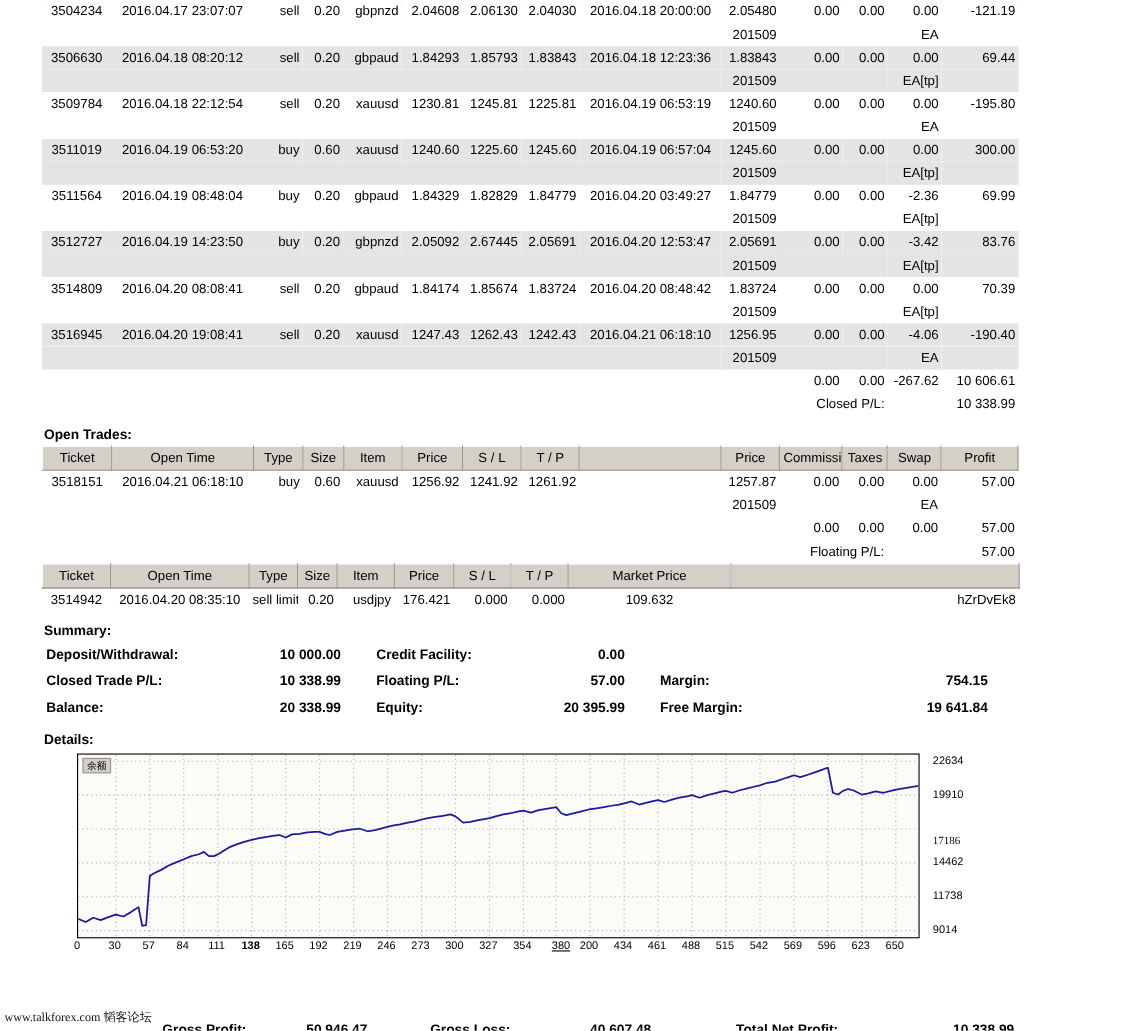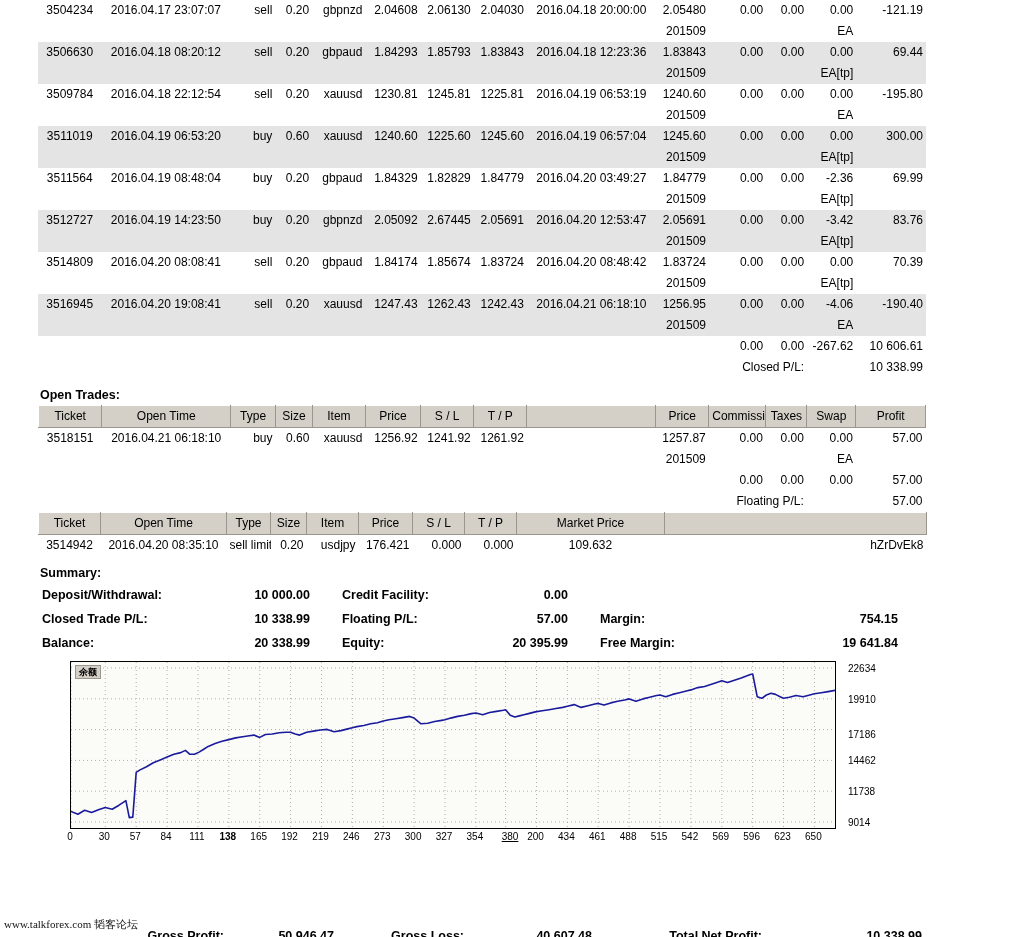--- a/index.html
+++ b/index.html
@@ -114,21 +114,20 @@
   }
   .chart-plot {
     position: absolute;
     left: 0; top: 0;
     width: 766px;
     height: 168px;
     border: 1px solid #000000;
     background: #fbfcf7;
     box-sizing: border-box;
     overflow: hidden;
-    font-weight: bold;
   }
   .legend-box {
     position: absolute;
     left: 4px; top: 3px;
     background: #d4d0c8;
     border: 1px solid #9a968e;
     font-size: 9px;
     padding: 0 3px;
     line-height: 12px;
     color: #000;
@@ -567,20 +566,21 @@
           <td class="sum-label">Balance:</td>
           <td class="sum-value">20 338.99</td>
           <td class="sum-label">Equity:</td>
           <td class="sum-value">20 395.99</td>
           <td class="sum-label">Free Margin:</td>
           <td class="sum-value">19 641.84</td>
         </tr>
       </tbody>
   </table>
 
+  <div class="section-title">Details:</div>
   <div class="chart-wrap">
     <div class="chart-plot">
       <svg id="chart-svg" width="764" height="166" viewBox="0 0 764 166" preserveAspectRatio="none">
           <line x1="0" x2="0" y1="0" y2="166" stroke="#b9a8a8" stroke-width="1" stroke-dasharray="1,3"></line>
           <line x1="34.31137724550898" x2="34.31137724550898" y1="0" y2="166" stroke="#b9a8a8" stroke-width="1" stroke-dasharray="1,3"></line>
           <line x1="65.19161676646706" x2="65.19161676646706" y1="0" y2="166" stroke="#b9a8a8" stroke-width="1" stroke-dasharray="1,3"></line>
           <line x1="96.07185628742515" x2="96.07185628742515" y1="0" y2="166" stroke="#b9a8a8" stroke-width="1" stroke-dasharray="1,3"></line>
           <line x1="126.95209580838323" x2="126.95209580838323" y1="0" y2="166" stroke="#b9a8a8" stroke-width="1" stroke-dasharray="1,3"></line>
           <line x1="157.8323353293413" x2="157.8323353293413" y1="0" y2="166" stroke="#b9a8a8" stroke-width="1" stroke-dasharray="1,3"></line>
           <line x1="188.7125748502994" x2="188.7125748502994" y1="0" y2="166" stroke="#b9a8a8" stroke-width="1" stroke-dasharray="1,3"></line>
@@ -609,21 +609,21 @@
           <line x1="0" x2="764" y1="36.8" y2="36.8" stroke="#b9a8a8" stroke-width="1" stroke-dasharray="1,3"></line>
           <line x1="0" x2="764" y1="6" y2="6" stroke="#b9a8a8" stroke-width="1" stroke-dasharray="1,3"></line>
           <polyline points="0.0,149.4 6.9,152.2 13.7,148.3 20.6,150.5 27.4,147.7 34.3,145.5 41.2,147.2 48.0,143.2 51.5,140.9 54.9,138.7 58.3,155.6 61.8,155.1 65.2,110.4 68.6,108.1 75.5,104.8 82.3,100.8 89.2,98.0 96.1,95.1 102.9,92.3 109.8,90.6 114.4,88.4 118.9,92.3 123.5,92.3 128.1,90.1 132.7,87.2 137.2,84.4 144.1,81.6 151.0,79.3 157.8,77.6 164.7,75.9 171.6,74.8 178.4,73.7 183.0,73.1 188.7,75.4 194.4,72.5 201.3,72.0 208.2,70.8 215.0,70.3 219.6,70.3 224.2,72.0 228.7,73.1 235.6,70.3 242.5,69.1 249.3,68.0 256.2,67.4 263.1,69.7 269.9,68.6 276.8,66.9 281.4,65.7 285.9,64.6 292.8,63.5 299.7,61.8 306.5,60.7 312.2,59.0 318.0,57.8 324.8,56.7 331.7,55.6 338.5,54.4 343.1,56.1 350.0,61.8 356.8,61.2 363.7,59.5 370.6,58.4 374.0,57.8 379.7,56.1 386.6,54.4 393.4,53.3 400.3,51.6 404.9,51.0 411.7,52.7 418.6,50.5 425.5,49.4 432.3,48.2 434.6,47.7 439.2,53.3 443.8,55.0 448.3,53.9 452.9,52.7 457.5,51.6 464.3,49.9 471.2,48.8 478.1,47.7 484.9,46.5 491.8,45.4 496.4,44.3 503.2,42.6 510.1,45.4 517.0,43.7 523.8,42.0 527.3,41.4 533.0,43.1 539.8,40.9 546.7,39.2 553.6,38.0 558.1,36.9 565.0,39.2 571.9,36.9 578.7,35.2 585.6,33.5 589.0,33.0 594.7,34.7 601.6,32.4 608.5,30.7 615.3,29.0 619.9,27.9 626.8,25.6 633.6,24.5 640.5,22.2 647.3,20.0 650.8,18.8 656.5,20.5 663.4,18.3 670.2,16.0 674.8,14.3 679.4,12.6 681.7,12.0 686.2,34.7 690.8,36.3 695.4,33.0 700.0,31.3 704.5,32.4 709.1,34.7 712.5,36.3 718.3,35.2 725.1,33.5 732.0,34.7 738.8,33.0 743.4,31.8 750.3,30.7 757.1,29.6 764.0,28.4" fill="none" stroke="#1a1a9c" stroke-width="1.6" stroke-linejoin="round"></polyline>
         </svg>
       <div class="legend-box">余额</div>
     </div>
     <div class="y-labels" id="y-labels">
         <span style="top: 161px;">9014</span>
         <span style="top: 130.2px;">11738</span>
         <span style="top: 99.4px;">14462</span>
-        <span style="top: 73px;">17186</span>
+        <span style="top: 80px; font-family: Liberation Serif, serif;">17186</span>
         <span style="top: 37.8px;">19910</span>
         <span style="top: 7px;">22634</span>
       </div>
     <div class="x-labels" id="x-labels">
         <span style="left: 0px;">0</span>
         <span style="left: 34.3114px;">30</span>
         <span style="left: 65.1916px;">57</span>
         <span style="left: 96.0719px;">84</span>
         <span style="left: 126.952px;">111</span>
         <span style="left: 157.832px; font-weight: bold;">138</span>

